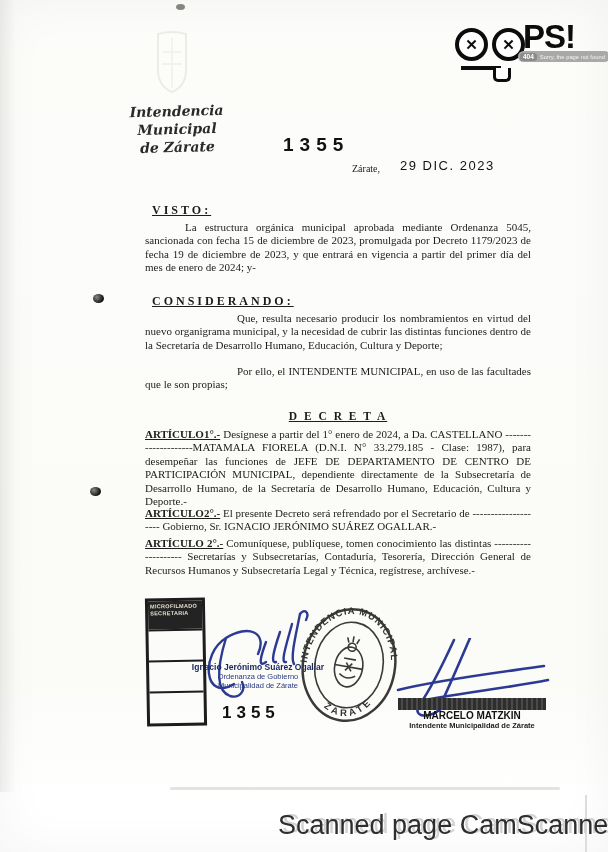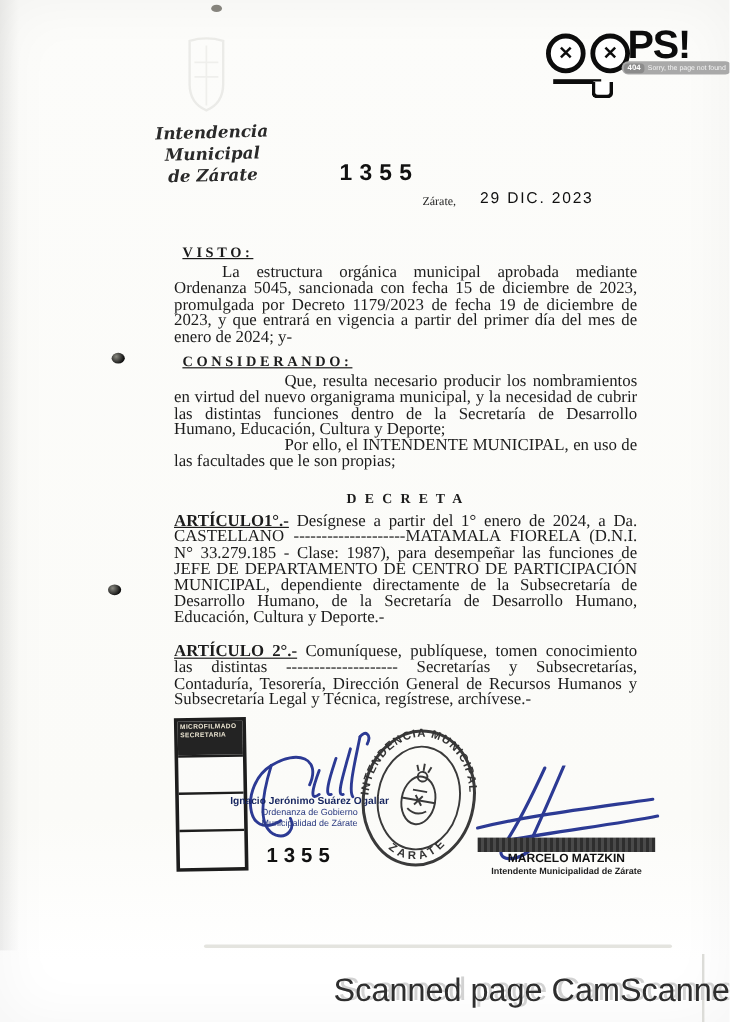--- a/index.html
+++ b/index.html
@@ -27,27 +27,27 @@
   .stamp-num-top{position:absolute;left:283px;top:134px;font-family:"Liberation Sans",sans-serif;
     font-weight:800;font-size:19px;letter-spacing:6px;color:#111;}
   .dateline{position:absolute;left:352px;top:158px;white-space:nowrap;}
   .dateline .place{font-size:10px;font-weight:normal;color:#222;text-align:center;}
   .dateline .date{font-family:"Liberation Sans",sans-serif;font-weight:400;font-size:13px;
     letter-spacing:1.5px;color:#111;margin-left:16px;position:relative;top:-2px;}
 
   
   .doc-label{position:absolute;left:152px;font-weight:bold;font-size:12px;letter-spacing:3px;
     color:var(--text-color);text-decoration:underline;}
-  .para{position:absolute;left:145px;width:386px;font-size:14px;line-height:13.4px;
+  .para{position:absolute;left:145px;width:386px;font-size:11px;line-height:13.4px;
     text-align:justify;color:var(--text-color);margin:0;}
   .indent-sm{text-indent:40px;}
   .indent-lg{text-indent:92px;}
   .decreta{position:absolute;left:145px;top:410px;width:386px;text-align:center;
     font-weight:bold;font-size:11.5px;letter-spacing:2px;color:var(--text-color);}
-  .decreta span{}
+  .decreta span{text-decoration:underline;}
   .art-label{font-weight:bold;text-decoration:underline;}
 
   
   .microfilm{position:absolute;left:146px;top:598px;width:54px;height:122px;
     border:3px solid #1d1d1d;background:rgba(255,255,255,.2);transform:rotate(-1deg);}
   .microfilm .head{height:26px;background:#232323;color:#e8e2cf;
     font-family:"Liberation Sans",sans-serif;font-weight:bold;font-size:5.5px;
     line-height:7px;padding:2px 1px 0 2px;letter-spacing:.3px;}
   .microfilm .cell{height:29px;border-top:2px solid #1d1d1d;}
 
@@ -152,20 +152,24 @@
   <p class="para indent-lg" style="top:312px">Que, resulta necesario producir los nombramientos en virtud del nuevo organigrama municipal, y la necesidad de cubrir las distintas funciones dentro de la Secretaría de Desarrollo Humano, Educación, Cultura y Deporte;</p>
   <p class="para indent-lg" style="top:365px">Por ello, el INTENDENTE MUNICIPAL, en uso de las facultades que le son propias;</p>
 
   <div class="decreta">
     <span>D E C R E T A</span>
   </div>
 
   <p class="para" style="top:428px">
     <span class="art-label">ARTÍCULO1°.-</span>
     <span>Desígnese a partir del 1° enero de 2024, a Da. CASTELLANO --------------------MATAMALA FIORELA (D.N.I. N° 33.279.185 - Clase: 1987), para desempeñar las funciones de JEFE DE DEPARTAMENTO DE CENTRO DE PARTICIPACIÓN MUNICIPAL, dependiente directamente de la Subsecretaría de Desarrollo Humano, de la Secretaría de Desarrollo Humano, Educación, Cultura y Deporte.-</span>
+  </p>
+  <p class="para" style="top:507px">
+    <span class="art-label">ARTÍCULO2°.-</span>
+    <span>El presente Decreto será refrendado por el Secretario de -------------------- Gobierno, Sr. IGNACIO JERÓNIMO SUÁREZ OGALLAR.-</span>
   </p>
   <p class="para" style="top:537px">
     <span class="art-label">ARTÍCULO 2°.-</span>
     <span>Comuníquese, publíquese, tomen conocimiento las distintas -------------------- Secretarías y Subsecretarías, Contaduría, Tesorería, Dirección General de Recursos Humanos y Subsecretaría Legal y Técnica, regístrese, archívese.-</span>
   </p>
 
   <div class="microfilm">
     <div class="head">
       <div>MICROFILMADO</div>
       <div>SECRETARIA</div>

